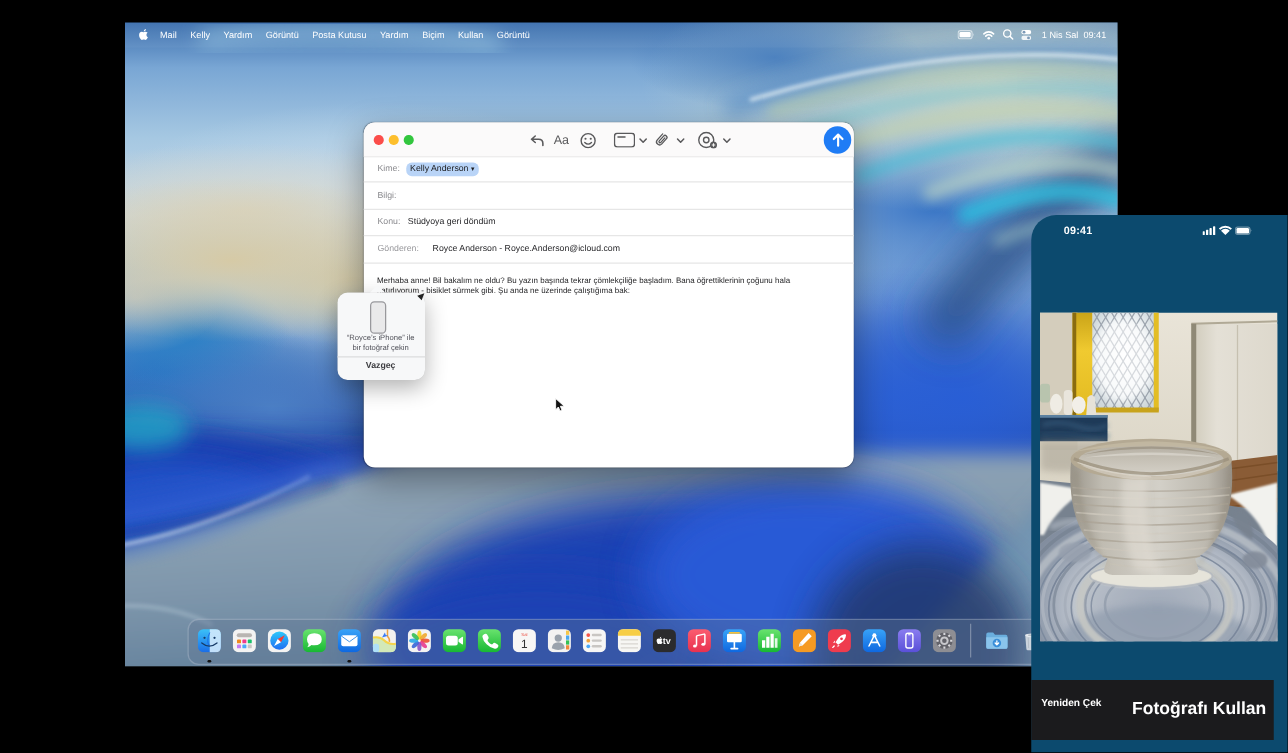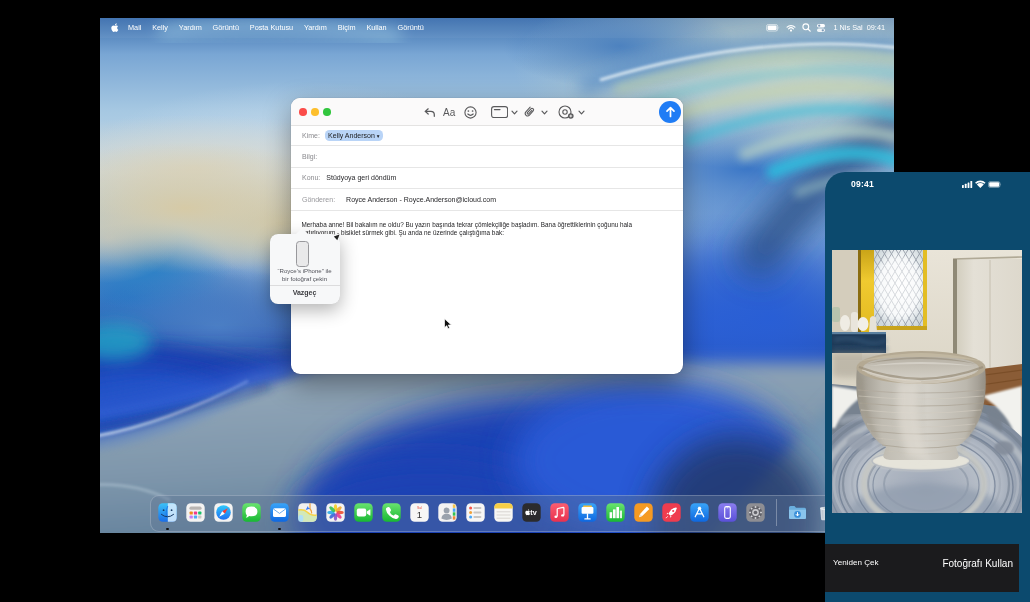--- a/index.html
+++ b/index.html
@@ -72,23 +72,23 @@
   #dock { position:absolute; left:49.5px; top:476.5px; width:696px; height:37px;
     background:rgba(95,118,148,0.4); border:0.8px solid rgba(255,255,255,0.22); border-radius:9px; }
   .dki { position:absolute; top:484.5px; width:19px; height:19px; }
   .dot { position:absolute; top:509.5px; width:2.2px; height:2.2px; border-radius:50%; background:#111; }
   
   #phone { position:absolute; left:825px; top:172px; width:223px; height:430px;
     background:#0c4a6e; border-top-left-radius:20px; color:#fff; }
   #ph-time { position:absolute; left:26px; top:7px; font-size:8.6px; font-weight:bold; letter-spacing:0.2px; }
   #ph-status { position:absolute; left:137px; top:8px; } #ph-status svg { display:block; }
   #ph-photo { position:absolute; left:7px; top:78px; width:190px; height:263px; }
-  #ph-bar { position:absolute; left:0px; top:372px; width:194px; height:48px; background:#1b1b1d; }
+  #ph-bar { position:absolute; left:0px; top:372px; width:194px; height:48px; background:#1b1b1d;font-weight:bold; }
   #ph-bar .l { position:absolute; left:8px; top:13.5px; font-size:8.1px; color:#fff; }
-  #ph-bar .r { position:absolute; right:6px; top:13.5px; font-size:10px; color:#fff;padding-left:24px; }
+  #ph-bar .r { position:absolute; right:6px; top:13.5px; font-size:14px; color:#fff;padding-left:24px; }
 </style>
 </head>
 <body>
 <div id="stage">
   <div id="desktop">
     <svg id="wallfx" width="794" height="515" style="position:absolute;left:0;top:0">
       <defs>
         <filter id="b16" x="-80%" y="-80%" width="260%" height="260%">
             <feGaussianBlur stdDeviation="16"></feGaussianBlur>
           </filter>

